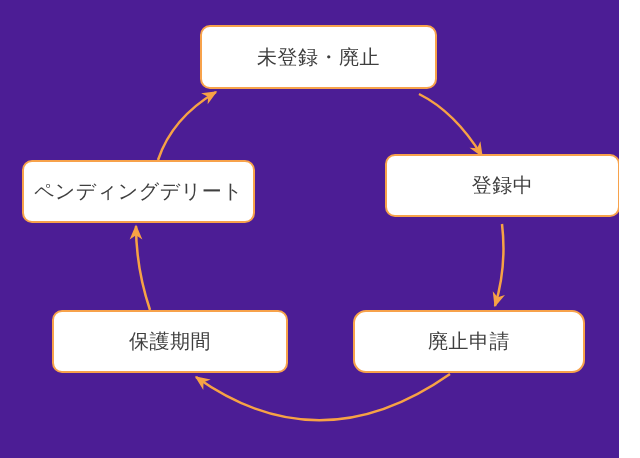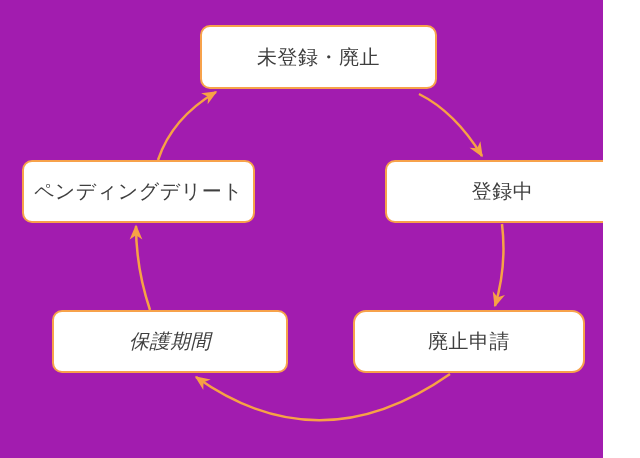--- a/index.html
+++ b/index.html
@@ -5,22 +5,23 @@
   html, body {
     margin: 0;
     padding: 0;
     background: #ffffff;
     font-family: "Liberation Sans", "DejaVu Sans", sans-serif;
   }
   .stage {
     position: relative;
     width: 603px;
     height: 458px;
-    background: #a21caf;
+    background: #4c1d95;
     overflow: hidden;
+    padding-left: 16px;
   }
   .arrows {
     position: absolute;
     left: 0;
     top: 0;
     width: 640px;
     height: 458px;
   }
   .arrows path.edge {
     fill: none;
@@ -37,23 +38,23 @@
     align-items: center;
     justify-content: center;
   }
   .node span {
     color: #3F3F3F;
     font-size: 20px;
     letter-spacing: 0.5px;
     white-space: nowrap;
   }
   .n-top           { left: 200px; top: 25px;  width: 237px; height: 64px; }
-  .n-right         { left: 385px; top: 160px; width: 235px; height: 63px; }
+  .n-right         { left: 385px; top: 154px; width: 235px; height: 63px; }
   .n-bottom-right  { left: 353px; top: 310px; width: 232px; height: 63px; border-radius: 13px; }
-  .n-bottom-left   { left: 52px;  top: 310px; width: 236px; height: 63px; font-style: italic; }
+  .n-bottom-left   { left: 52px;  top: 310px; width: 236px; height: 63px; }
   .n-left          { left: 22px;  top: 160px; width: 233px; height: 63px; }
 </style>
 </head>
 <body>
 
 <div class="stage">
 
   <svg class="arrows" viewBox="0 0 640 458" xmlns="http://www.w3.org/2000/svg">
     <defs>
       <marker id="ah" viewBox="0 0 12 12" refX="10.5" refY="6" markerWidth="21" markerHeight="17" markerUnits="userSpaceOnUse" orient="auto">

